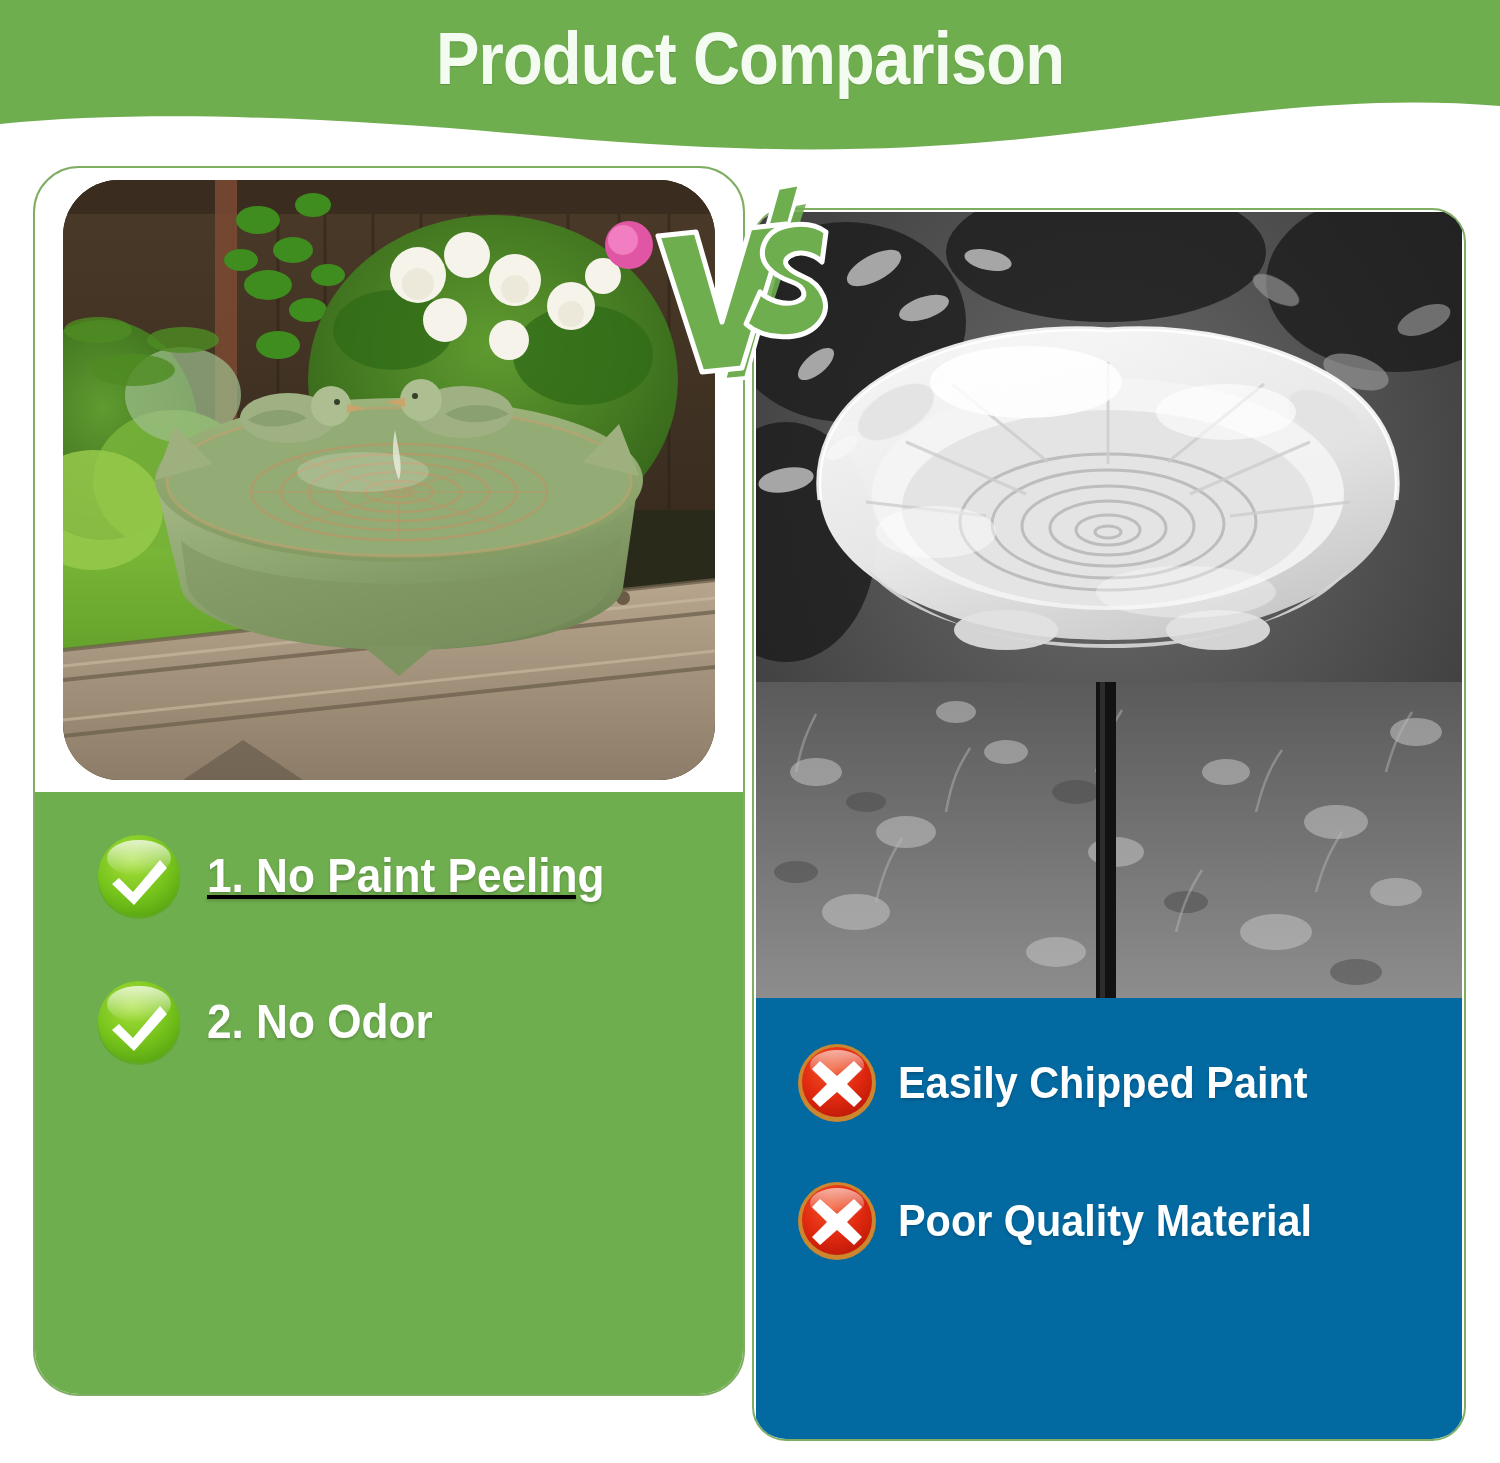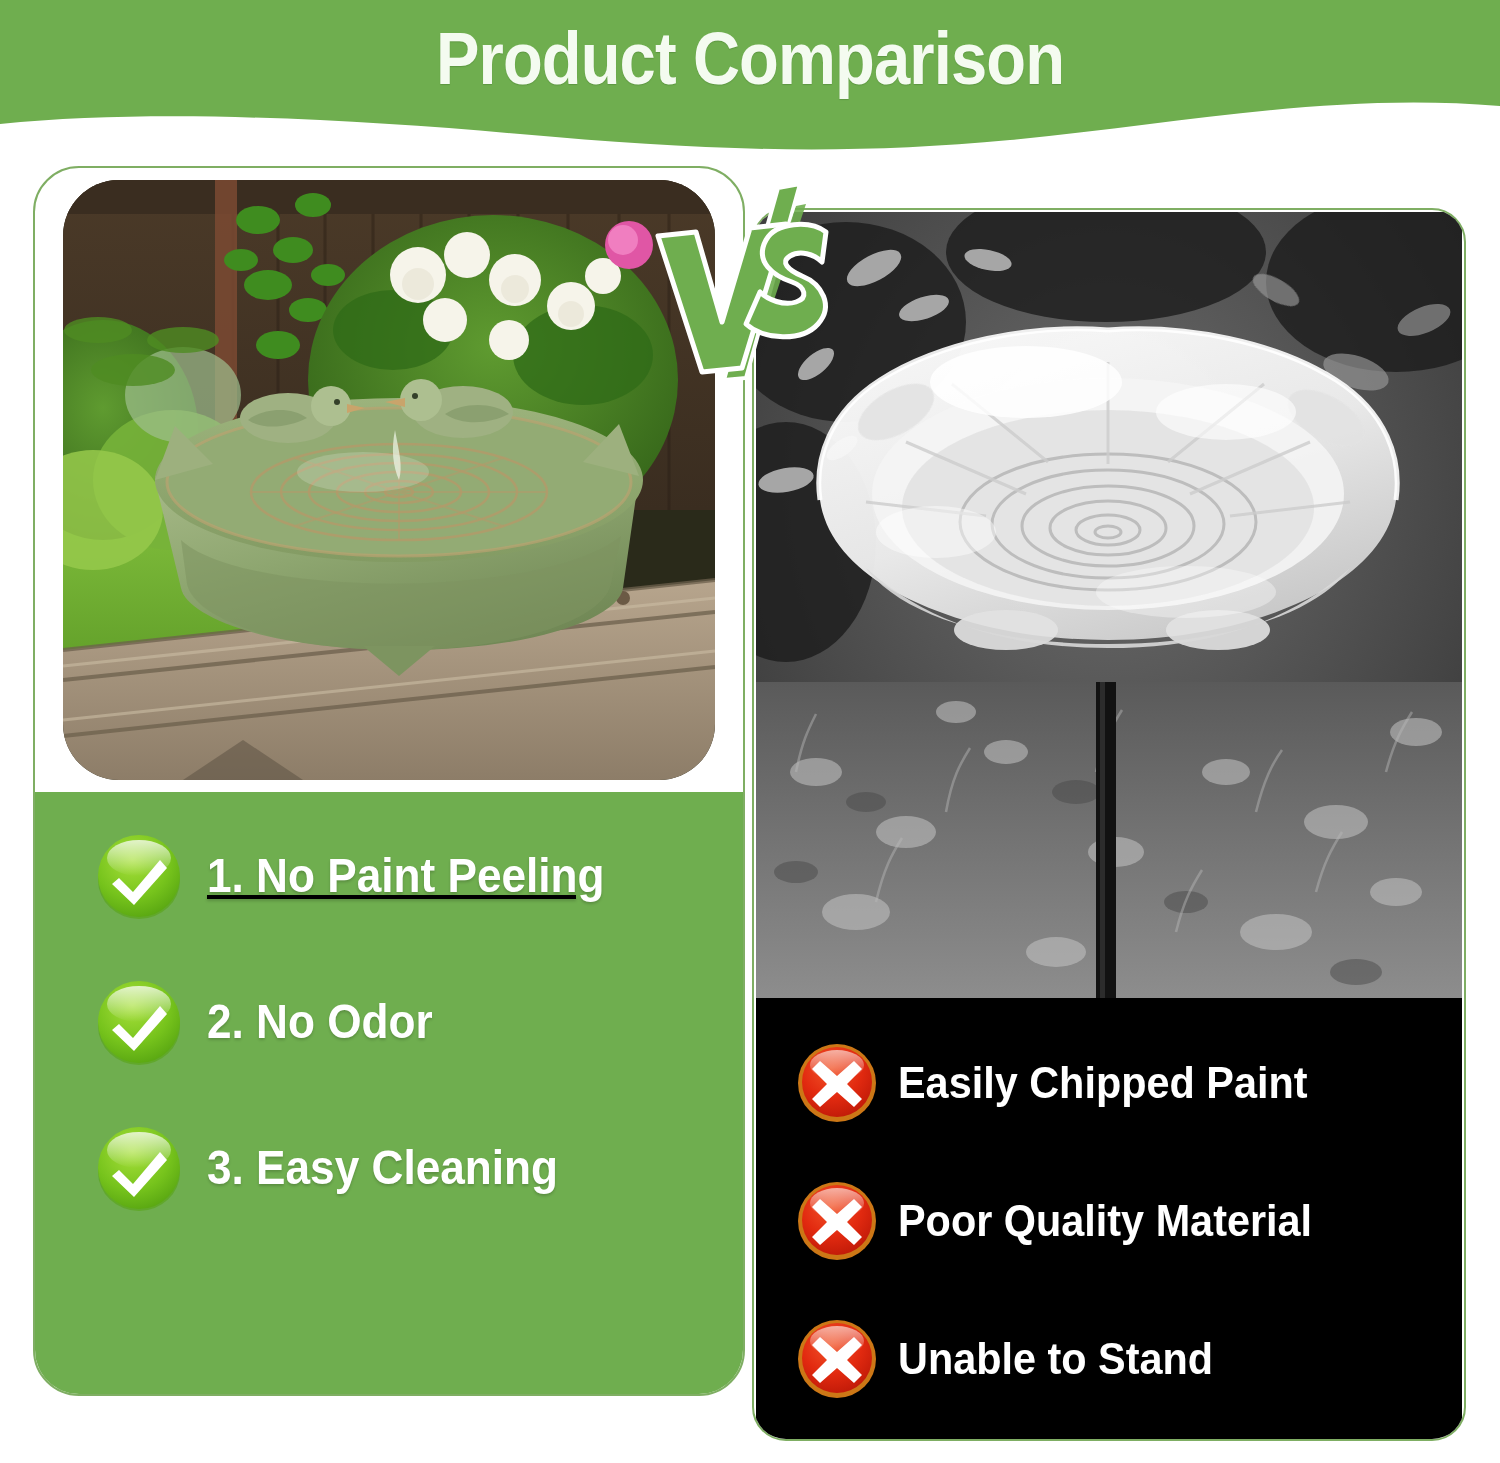--- a/index.html
+++ b/index.html
@@ -53,21 +53,21 @@
   }
 
   
   .photo-right{
     position:absolute;left:2px;top:2px;width:706px;height:786px;
     overflow:hidden;background:#3a3a3a;
   }
   
   .bullets-gray{
     position:absolute;left:2px;top:788px;width:706px;height:441px;
-    background:#000000;
+    background:#0369a1;
   }
 
   
   .bullet-row{position:absolute;display:flex;align-items:center;}
   .bullet-label{
     color:#ffffff;font-weight:bold;white-space:nowrap;
     transform:scaleX(0.92);transform-origin:left center;
     text-shadow:0 2px 3px rgba(0,0,0,.18);
   }
   .row-good{left:60px;width:640px;height:96px;}
@@ -287,31 +287,20 @@
         <svg viewBox="0 0 88 88" width="88" height="88">
           <ellipse cx="44" cy="48" rx="41" ry="39" fill="#55a40f" opacity=".55"></ellipse>
           <circle cx="44" cy="44" r="41" fill="url(#ckBase1)"></circle>
           <ellipse cx="44" cy="26" rx="32" ry="18" fill="url(#ckGloss1)"></ellipse>
           <path d="M24,46 L38,60 L65,28 L72,36 L39,73 L17,52 Z" fill="#ffffff"></path>
         </svg>
       </span>
       <span class="bullet-label">2. No Odor</span>
     </div>
 
-    <div class="bullet-row row-good" style="top:328px;">
-      <span class="badge badge-check">
-        <svg viewBox="0 0 88 88" width="88" height="88">
-          <ellipse cx="44" cy="48" rx="41" ry="39" fill="#55a40f" opacity=".55"></ellipse>
-          <circle cx="44" cy="44" r="41" fill="url(#ckBase1)"></circle>
-          <ellipse cx="44" cy="26" rx="32" ry="18" fill="url(#ckGloss1)"></ellipse>
-          <path d="M24,46 L38,60 L65,28 L72,36 L39,73 L17,52 Z" fill="#ffffff"></path>
-        </svg>
-      </span>
-      <span class="bullet-label">3. Easy Cleaning</span>
-    </div>
 
   </div>
 </div>
 
 <div class="panel-right">
 
   <div class="photo-right">
     <svg viewBox="0 0 706 786" preserveAspectRatio="none" width="706" height="786">
       <defs>
         <radialGradient id="gBg" cx="0.5" cy="0.35" r="0.85">
@@ -476,32 +465,20 @@
           <ellipse cx="41" cy="42" rx="39" ry="39" fill="#f08c1a" opacity=".85"></ellipse>
           <circle cx="41" cy="41" r="35" fill="url(#xBase1)"></circle>
           <ellipse cx="41" cy="24" rx="27" ry="15" fill="url(#xGloss1)"></ellipse>
           <path d="M24,20 L41,35 L58,20 L66,28 L51,43 L66,58 L58,66
                    L41,51 L24,66 L16,58 L31,43 L16,28 Z" fill="#ffffff"></path>
         </svg>
       </span>
       <span class="bullet-label">Poor Quality Material</span>
     </div>
 
-    <div class="bullet-row row-bad" style="top:314px;">
-      <span class="badge badge-x">
-        <svg viewBox="0 0 82 82" width="82" height="82">
-          <ellipse cx="41" cy="42" rx="39" ry="39" fill="#f08c1a" opacity=".85"></ellipse>
-          <circle cx="41" cy="41" r="35" fill="url(#xBase1)"></circle>
-          <ellipse cx="41" cy="24" rx="27" ry="15" fill="url(#xGloss1)"></ellipse>
-          <path d="M24,20 L41,35 L58,20 L66,28 L51,43 L66,58 L58,66
-                   L41,51 L24,66 L16,58 L31,43 L16,28 Z" fill="#ffffff"></path>
-        </svg>
-      </span>
-      <span class="bullet-label">Unable to Stand</span>
-    </div>
 
   </div>
 </div>
 
 <div class="vs-logo">
   <svg viewBox="0 0 200 200" width="200" height="200">
 
     <g>
       <path d="M128,6 L150,2 L96,196 L74,198 Z" fill="#6fae4f" stroke="#ffffff" stroke-width="4"></path>
       <path d="M146,24 L156,22 L120,130 L110,132 Z" fill="#6fae4f" opacity=".9"></path>

